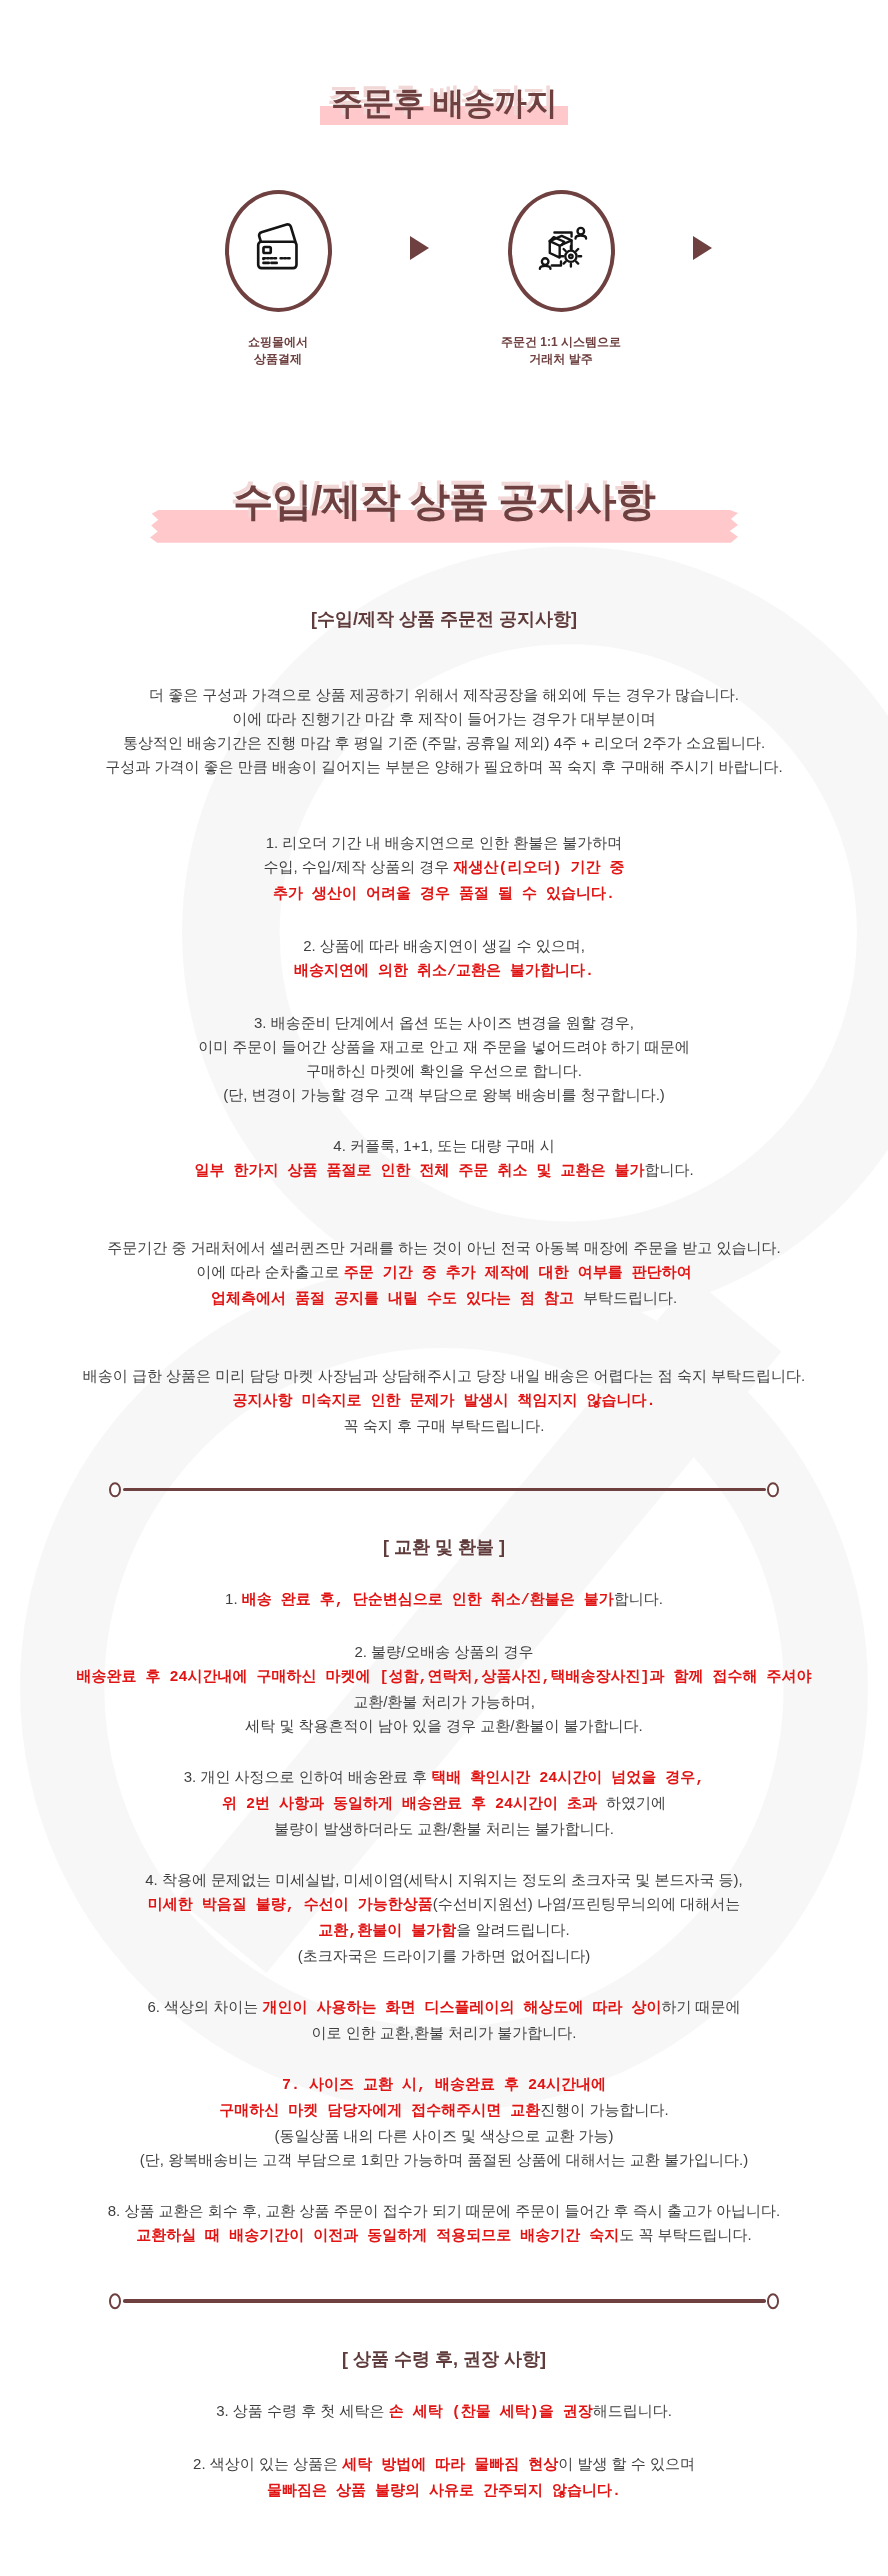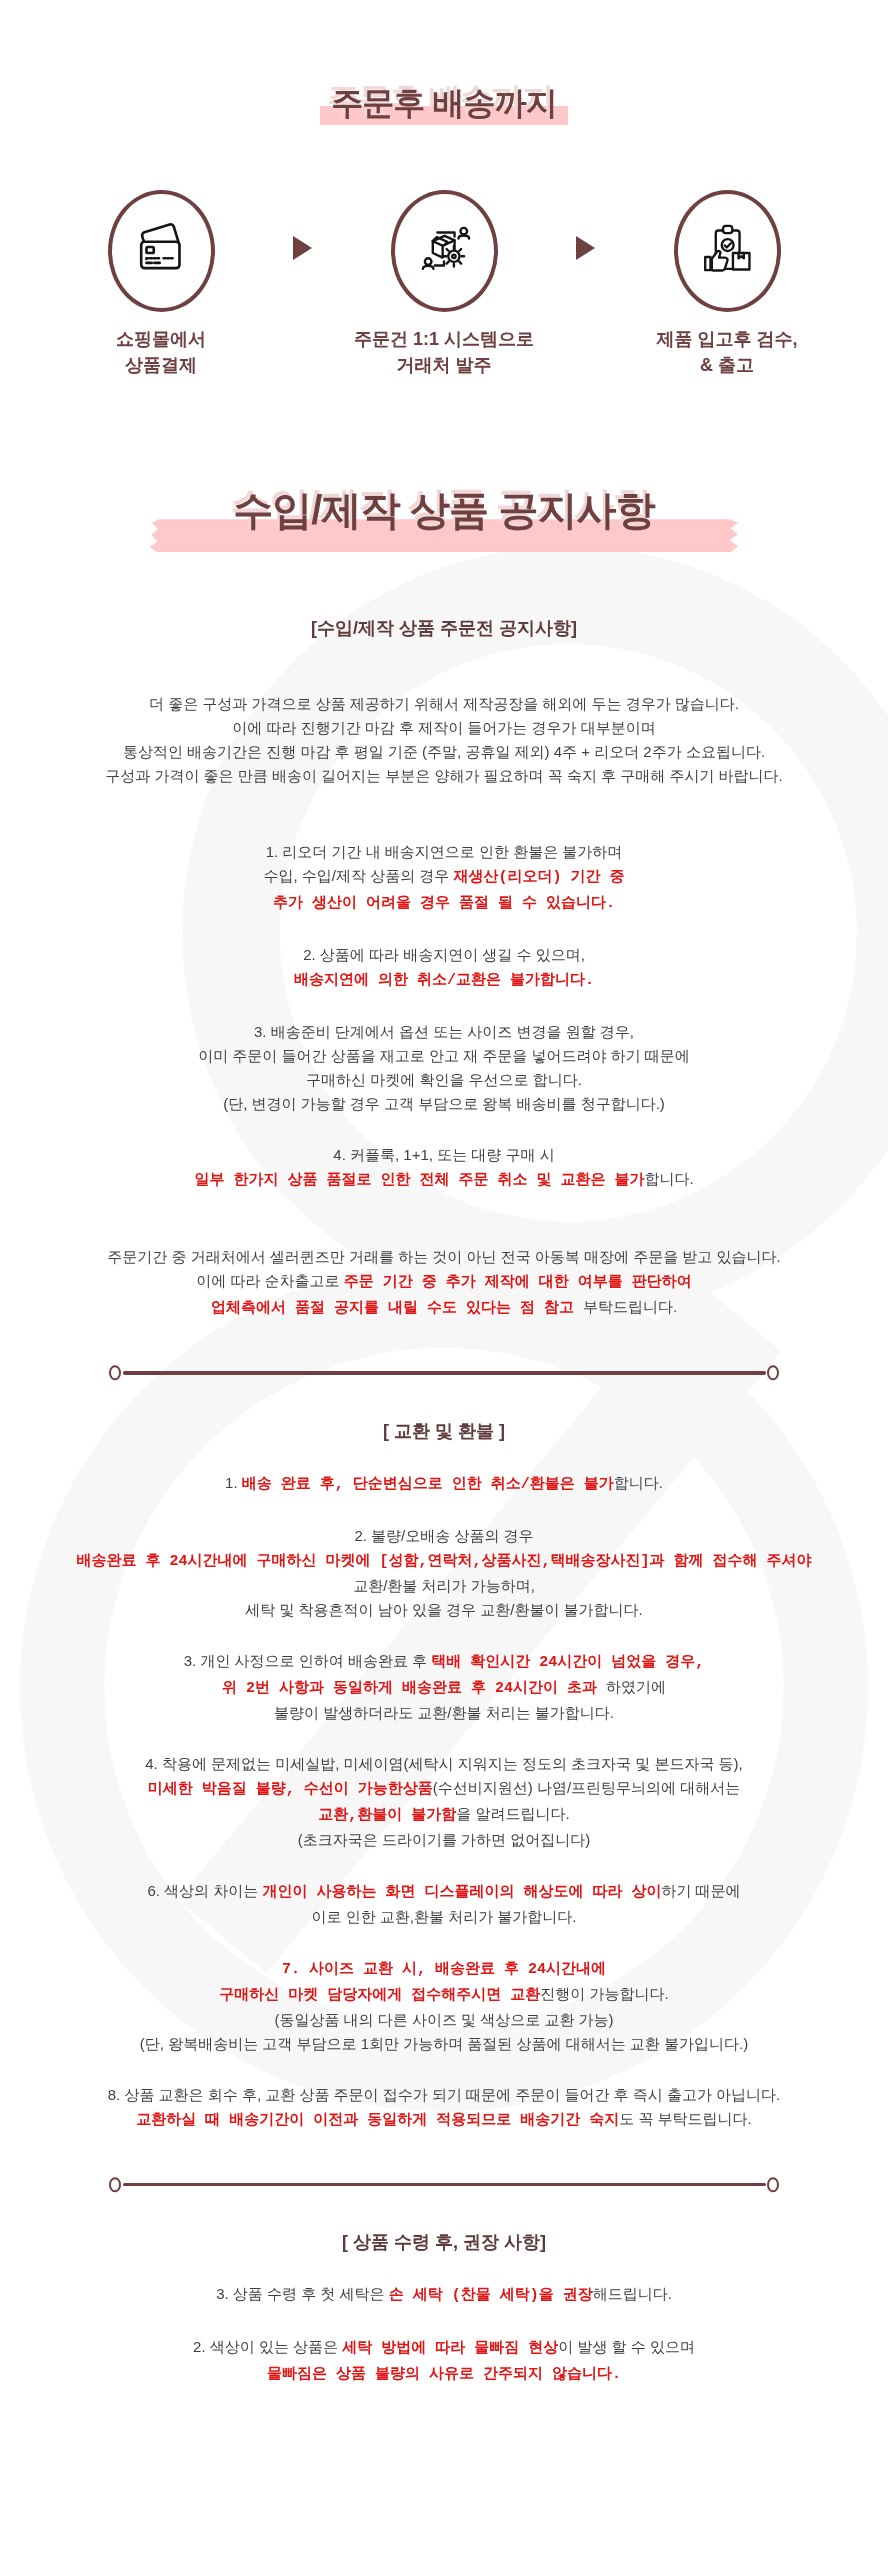--- a/index.html
+++ b/index.html
@@ -21,21 +21,21 @@
   .title2-wrap{position:relative;margin-top:105px;height:85px;}
   .tape{position:absolute;left:50%;top:36px;transform:translateX(-50%);width:588px;height:33px;background:var(--pink);
     clip-path:polygon(1.5% 0,98.5% 0,100% 10%,98.8% 28%,100% 46%,98.6% 64%,100% 82%,98.8% 100%,1.2% 100%,0 84%,1.3% 66%,.2% 48%,1.4% 30%,.3% 12%);}
   .title2{position:relative;margin:0;font-size:40px;font-weight:900;letter-spacing:-0.9px;color:var(--maroon);text-shadow:-2.7px -3.6px 0 #f2d7d7;}
 
   
   .flow{display:flex;justify-content:center;align-items:flex-start;margin-top:64px;gap:30px;}
   .step{width:204px;}
   .circle{width:99px;height:114px;margin:0 auto;border:4.4px solid var(--maroon);border-radius:50%;display:flex;align-items:center;justify-content:center;background:#fff;}
   .circle svg{width:66px;height:66px;}
-  .step-label{margin-top:14px;font-size:18px;font-weight:700;color:var(--maroon);line-height:1.45;white-space:pre-line;}
+  .step-label{margin-top:22px;font-size:12px;font-weight:700;color:var(--maroon);line-height:1.45;white-space:pre-line;}
   .arrow{width:0;height:0;margin-top:46px;border-left:19.5px solid var(--maroon);border-top:12.4px solid transparent;border-bottom:12.4px solid transparent;}
 
   
   main{margin:48px auto 0;width:817px;padding-bottom:71px;}
   .sec-header{font-size:18px;font-weight:800;color:#5f3b3b;margin:0 0 28px;}
   .para{font-size:15px;line-height:24px;margin:0 0 27px;text-align:center;}
   .para .red{color:var(--red);font-weight:700;font-family:Liberation Mono, monospace;}
   .gap-lg{margin-top:52px;}
   .divider{position:relative;width:643px;height:3.6px;margin:50px auto 44px;background:var(--maroon);border-radius:1.8px;}
   .divider::before,.divider::after{content:"";position:absolute;top:50%;transform:translateY(-50%);width:8px;height:11.5px;border:2.7px solid var(--maroon);border-radius:50%;background:#fff;}
@@ -102,54 +102,37 @@
               <path d="M36 72 H50 V66"></path>
             </g>
           </svg>
         </div>
         <div class="step-label">주문건 1:1 시스템으로
 거래처 발주</div>
       </div>
 
       <div class="arrow"></div>
 
-      <div class="step">
-        <div class="circle">
-          <svg viewBox="0 0 100 100">
-            <g fill="none" stroke="#141414" stroke-width="3.6" stroke-linecap="round" stroke-linejoin="round">
-              <rect x="33" y="19" width="36" height="58" rx="4"></rect>
-              <rect x="44" y="12" width="14" height="11" rx="4" fill="#ffffff"></rect>
-              <circle cx="51" cy="41" r="9"></circle>
-              <path d="M46.5 41.5 l3.2 3.2 l6-6.5"></path>
-              <rect x="59" y="53" width="25" height="25" fill="#ffffff"></rect>
-              <path d="M67.5 53 v8 l4-3 l4 3 v-8"></path>
-              <path d="M17 59 h8 v20 h-8 z" fill="#ffffff"></path>
-              <path d="M27 62 l8-11 c2-2.5 5.5-.5 4.8 2.2 L38 60 h9 c2.8 0 4.4 2.6 3.6 5 l-3.8 11.5 c-.8 2-2.2 3-4.3 3 H29 c-1.4 0-2-.8-2-2.2 z" fill="#ffffff"></path>
-            </g>
-          </svg>
-        </div>
-        <div class="step-label">제품 입고후 검수,
-&amp; 출고</div>
-      </div>
 
     </div>
 
     <div class="title2-wrap">
       <div class="tape"></div>
       <h2 class="title2">수입/제작 상품 공지사항</h2>
     </div>
 
     <main>
         <div class="sec-header">[수입/제작 상품 주문전 공지사항]</div>
         <p class="para gap-lg"><span>더 좋은 구성과 가격으로 상품 제공하기 위해서 제작공장을 해외에 두는 경우가 많습니다.</span><br><span>이에 따라 진행기간 마감 후 제작이 들어가는 경우가 대부분이며</span><br><span>통상적인 배송기간은 진행 마감 후 평일 기준 (주말, 공휴일 제외) 4주 + 리오더 2주가 소요됩니다.</span><br><span>구성과 가격이 좋은 만큼 배송이 길어지는 부분은 양해가 필요하며 꼭 숙지 후 구매해 주시기 바랍니다.</span></p>
         <p class="para gap-lg"><span>1. 리오더 기간 내 배송지연으로 인한 환불은 불가하며</span><br><span>수입, 수입/제작 상품의 경우 </span><span class="red">재생산(리오더) 기간 중</span><br><span class="red">추가 생산이 어려울 경우 품절 될 수 있습니다.</span></p>
         <p class="para"><span>2. 상품에 따라 배송지연이 생길 수 있으며,</span><br><span class="red">배송지연에 의한 취소/교환은 불가합니다.</span></p>
         <p class="para"><span>3. 배송준비 단계에서 옵션 또는 사이즈 변경을 원할 경우,</span><br><span>이미 주문이 들어간 상품을 재고로 안고 재 주문을 넣어드려야 하기 때문에</span><br><span>구매하신 마켓에 확인을 우선으로 합니다.</span><br><span>(단, 변경이 가능할 경우 고객 부담으로 왕복 배송비를 청구합니다.)</span></p>
         <p class="para"><span>4. 커플룩, 1+1, 또는 대량 구매 시</span><br><span class="red">일부 한가지 상품 품절로 인한 전체 주문 취소 및 교환은 불가</span><span>합니다.</span></p>
         <p class="para gap-lg"><span>주문기간 중 거래처에서 셀러퀸즈만 거래를 하는 것이 아닌 전국 아동복 매장에 주문을 받고 있습니다.</span><br><span>이에 따라 순차출고로 </span><span class="red">주문 기간 중 추가 제작에 대한 여부를 판단하여</span><br><span class="red">업체측에서 품절 공지를 내릴 수도 있다는 점 참고 </span><span>부탁드립니다.</span></p>
+        <p class="para gap-lg"><span>배송이 급한 상품은 미리 담당 마켓 사장님과 상담해주시고 당장 내일 배송은 어렵다는 점 숙지 부탁드립니다.</span><br><span class="red">공지사항 미숙지로 인한 문제가 발생시 책임지지 않습니다.</span><br><span>꼭 숙지 후 구매 부탁드립니다.</span></p>
         <div class="divider"></div>
         <div class="sec-header">[ 교환 및 환불 ]</div>
         <p class="para"><span>1. </span><span class="red">배송 완료 후, 단순변심으로 인한 취소/환불은 불가</span><span>합니다.</span></p>
         <p class="para"><span>2. 불량/오배송 상품의 경우</span><br><span class="red">배송완료 후 24시간내에 구매하신 마켓에 [성함,연락처,상품사진,택배송장사진]과 함께 접수해 주셔야</span><br><span>교환/환불 처리가 가능하며,</span><br><span>세탁 및 착용흔적이 남아 있을 경우 교환/환불이 불가합니다.</span></p>
         <p class="para"><span>3. 개인 사정으로 인하여 배송완료 후 </span><span class="red">택배 확인시간 24시간이 넘었을 경우,</span><br><span class="red">위 2번 사항과 동일하게 배송완료 후 24시간이 초과 </span><span>하였기에</span><br><span>불량이 발생하더라도 교환/환불 처리는 불가합니다.</span></p>
         <p class="para"><span>4. 착용에 문제없는 미세실밥, 미세이염(세탁시 지워지는 정도의 초크자국 및 본드자국 등),</span><br><span class="red">미세한 박음질 불량, 수선이 가능한상품</span><span>(수선비지원선) 나염/프린팅무늬의에 대해서는</span><br><span class="red">교환,환불이 불가함</span><span>을 알려드립니다.</span><br><span>(초크자국은 드라이기를 가하면 없어집니다)</span></p>
         <p class="para"><span>6. 색상의 차이는 </span><span class="red">개인이 사용하는 화면 디스플레이의 해상도에 따라 상이</span><span>하기 때문에</span><br><span>이로 인한 교환,환불 처리가 불가합니다.</span></p>
         <p class="para"><span class="red">7. 사이즈 교환 시, 배송완료 후 24시간내에</span><br><span class="red">구매하신 마켓 담당자에게 접수해주시면 교환</span><span>진행이 가능합니다.</span><br><span>(동일상품 내의 다른 사이즈 및 색상으로 교환 가능)</span><br><span>(단, 왕복배송비는 고객 부담으로 1회만 가능하며 품절된 상품에 대해서는 교환 불가입니다.)</span></p>
         <p class="para"><span>8. 상품 교환은 회수 후, 교환 상품 주문이 접수가 되기 때문에 주문이 들어간 후 즉시 출고가 아닙니다.</span><br><span class="red">교환하실 때 배송기간이 이전과 동일하게 적용되므로 배송기간 숙지</span><span>도 꼭 부탁드립니다.</span></p>
         <div class="divider"></div>

